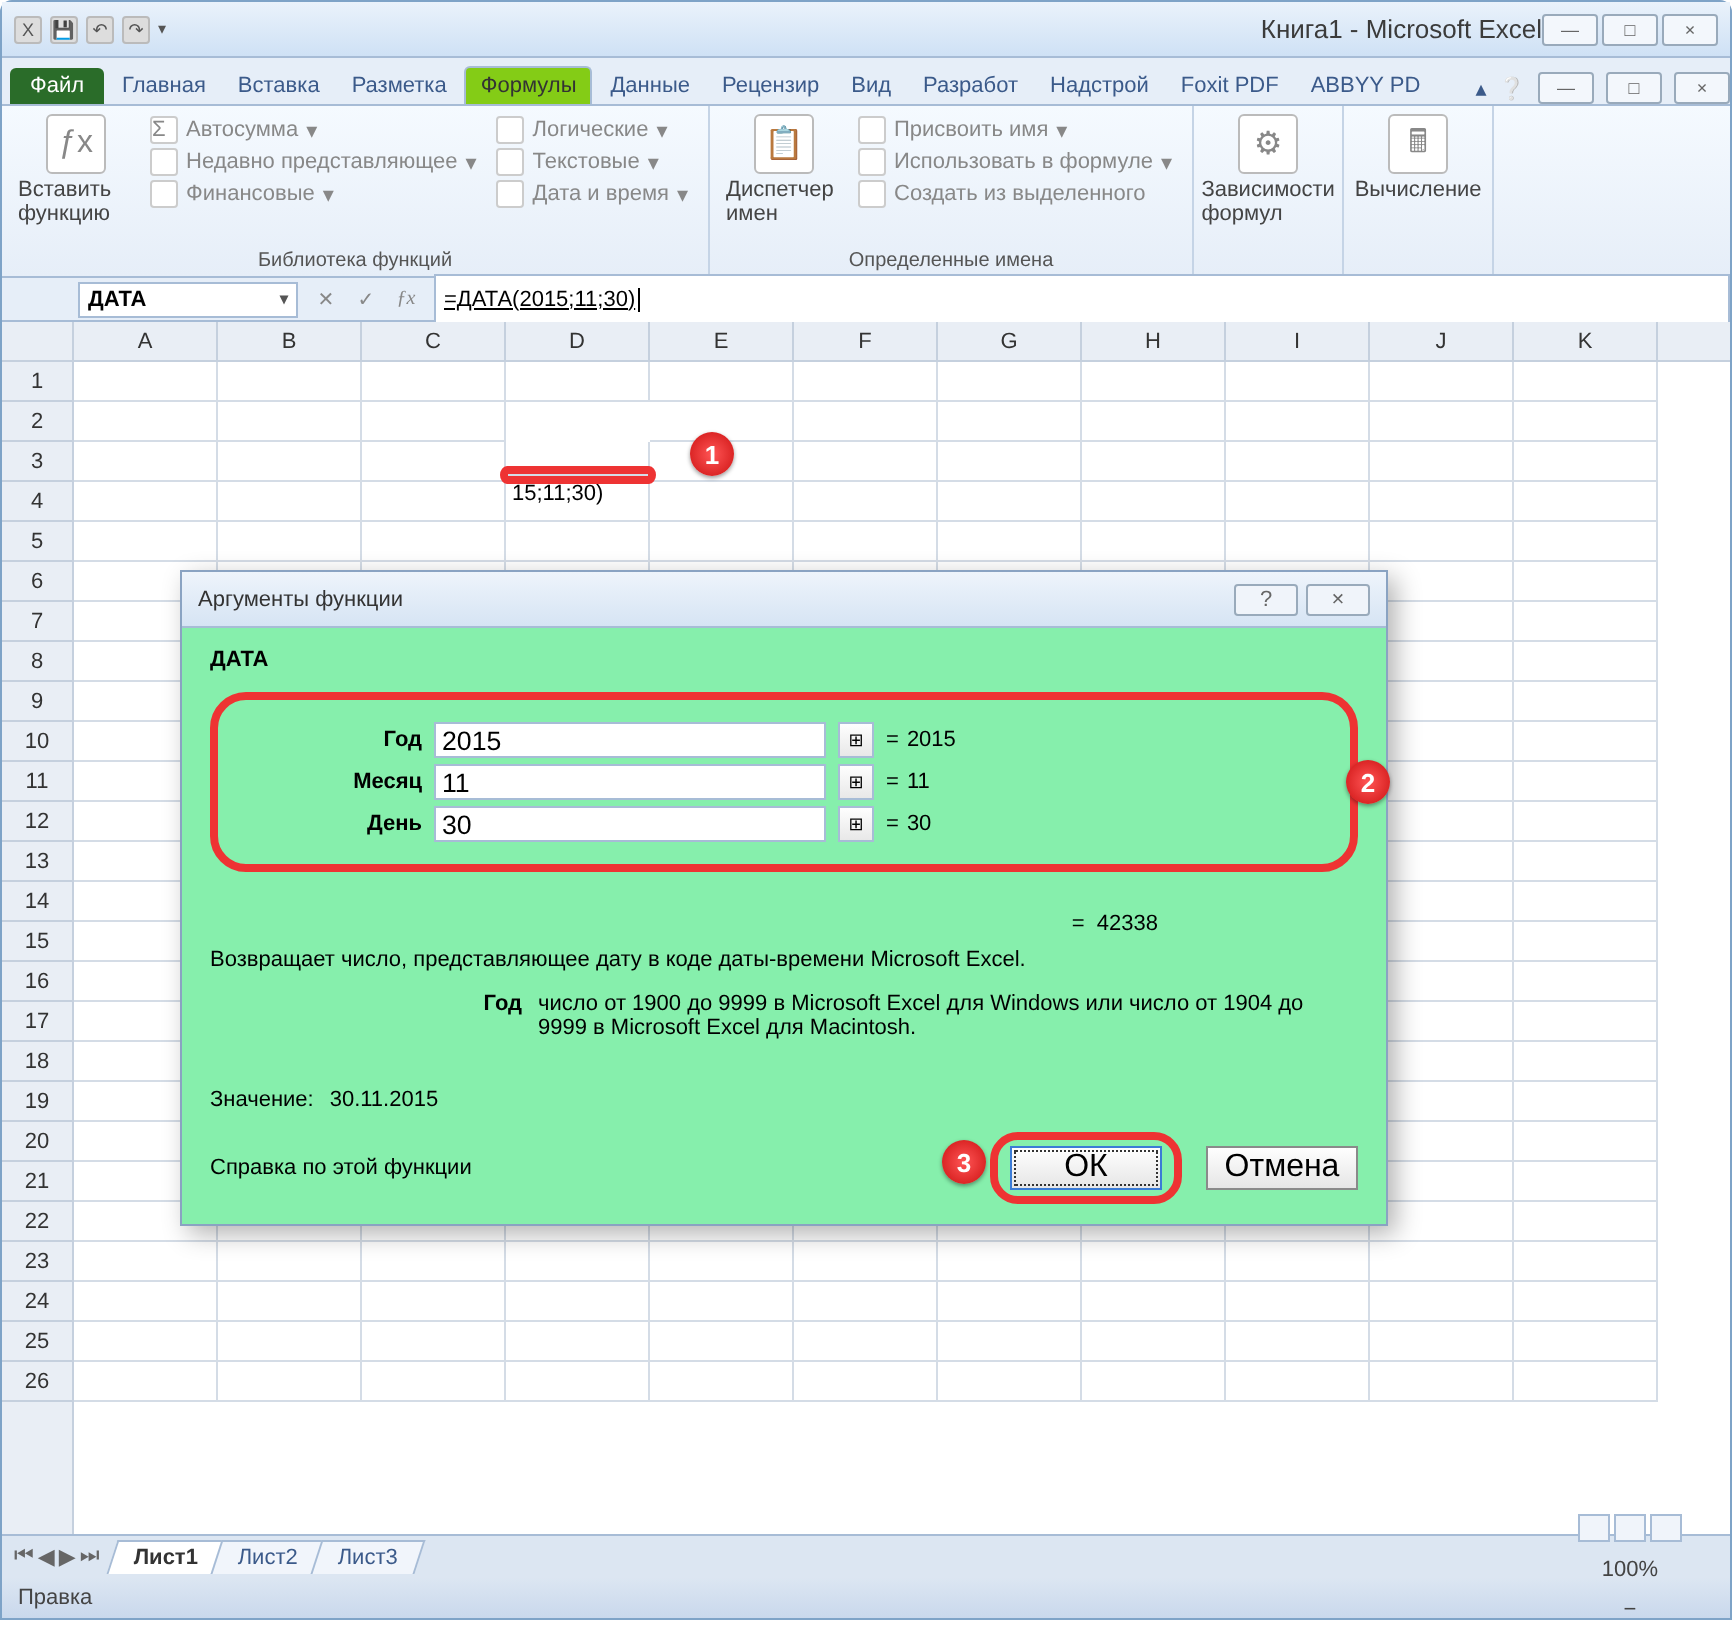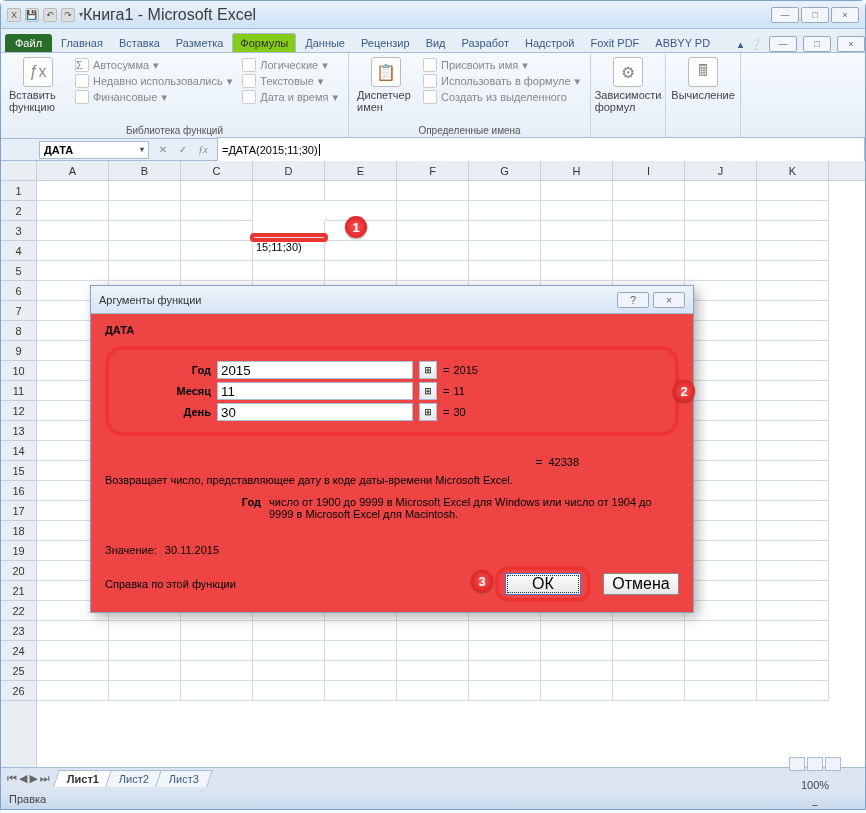--- a/index.html
+++ b/index.html
@@ -1,20 +1,20 @@
 <!DOCTYPE html>
 <html><head>
 <meta charset="utf-8">
 <style>
 * { box-sizing: border-box; margin: 0; padding: 0; font-family: "Segoe UI", Tahoma, sans-serif; }
 body { background: #fff; width: 866px; height: 813px; overflow: hidden; position: relative; }
 .window { width: 866px; border: 1px solid #7ea3c7; border-radius: 6px 6px 0 0; display: flex; flex-direction: column; height: 810px; }
 .titlebar { height: 28px; background: linear-gradient(#eaf2fb,#cfe1f5); display: flex; align-items: center; justify-content: space-between; padding: 0 6px; border-bottom: 1px solid #a7bcd6; }
 .titlebar .left-icons { display: flex; gap: 4px; align-items: center; font-size: 11px; color: #555; }
-.titlebar .title { font-size: 16px; color: #3b3b3b; flex: 1; text-align: left; }
+.titlebar .title { font-size: 13px; color: #3b3b3b; flex: 1; text-align: right; }
 .titlebar .win-ctrl { display: flex; gap: 2px; }
 .win-btn { width: 28px; height: 16px; border: 1px solid #9ab; border-radius: 2px; background: #f3f7fc; font-size: 9px; text-align: center; line-height: 14px; color: #666; }
 .qat-icon { width: 14px; height: 14px; background: #ddd; border: 1px solid #bbb; border-radius: 2px; display: inline-flex; justify-content: center; align-items: center; font-size: 9px; }
 .ribbon-tabs { height: 24px; background: #e6eef8; display: flex; align-items: flex-end; padding-left: 4px; gap: 2px; border-bottom: 1px solid #a7bcd6; font-size: 11px; }
 .ribbon-tab { padding: 3px 7px; color: #3b5a8a; cursor: default; margin-top: 40px; }
 .ribbon-tab.file { background: #2a6c29; color: #fff; border-radius: 3px 3px 0 0; padding: 3px 10px; }
 .ribbon-tab.active { background: #84cc16; border: 1px solid #a7bcd6; border-bottom: none; border-radius: 3px 3px 0 0; color: #333; }
 .ribbon-tabs .help { margin-left: auto; display: flex; gap: 6px; align-items: center; color: #3b5a8a; }
 .ribbon { height: 86px; background: linear-gradient(#f5faff,#e6eef8); border-bottom: 1px solid #a7bcd6; display: flex; font-size: 11px; }
 .ribbon .group { border-right: 1px solid #c5d4e6; padding: 4px 8px 2px; display: flex; flex-direction: column; justify-content: space-between; }
@@ -23,34 +23,34 @@
 .big-btn { display: flex; flex-direction: column; align-items: center; width: 58px; color: #444; }
 .big-btn .ico { width: 30px; height: 30px; border: 1px solid #bbb; background: #fff; border-radius: 3px; display: flex; align-items: center; justify-content: center; font-size: 16px; color: #888; margin-bottom: 2px; }
 .small-btn { display: flex; align-items: center; gap: 4px; color: #888; font-size: 11px; padding: 1px 2px; }
 .small-btn .ico { width: 14px; height: 14px; border: 1px solid #ccc; background: #fff; border-radius: 2px; }
 .namebox-row { height: 22px; display: flex; align-items: center; border-bottom: 1px solid #a7bcd6; background: #e6eef8; font-size: 11px; }
 .namebox { width: 110px; height: 18px; background: #fff; border: 1px solid #a7bcd6; margin-left: 38px; padding: 0 4px; font-weight: bold; display: flex; align-items: center; }
 .namebox .dd { margin-left: auto; font-size: 8px; color: #555; }
 .fx-btns { display: flex; gap: 4px; padding: 0 6px; }
 .fx-btn { width: 16px; height: 16px; display: flex; align-items: center; justify-content: center; color: #888; font-size: 10px; border: 1px solid transparent; }
 .fx-btn.fx { font-style: italic; font-family: serif; }
-.formula-bar { flex: 1; background: #fff; border: 1px solid #a7bcd6; height: 26px; padding: 0 4px; display: flex; align-items: center; }
+.formula-bar { flex: 1; background: #fff; border: 1px solid #a7bcd6; height: 26px; padding: 0 4px; display: flex; align-items: center; text-decoration: underline; }
 .sheet { flex: 1; display: flex; overflow: hidden; position: relative; }
 .rowhdr-col { width: 36px; background: #e9eef5; border-right: 1px solid #c5d0de; }
 .corner { height: 20px; border-bottom: 1px solid #c5d0de; }
 .rowhdr { height: 20px; border-bottom: 1px solid #c5d0de; text-align: center; font-size: 11px; color: #333; line-height: 20px; }
 .grid { flex: 1; position: relative; }
 .colhdrs { height: 20px; display: flex; background: #e9eef5; border-bottom: 1px solid #c5d0de; }
 .colhdr { width: 72px; border-right: 1px solid #c5d0de; text-align: center; font-size: 11px; color: #333; line-height: 20px; }
 .cells { position: relative; }
 .cellrow { display: flex; height: 20px; }
 .cell { width: 72px; border-right: 1px solid #d4dce6; border-bottom: 1px solid #d4dce6; font-size: 11px; padding: 0 3px; line-height: 20px; background: #fff; }
 .cell.active { outline: 4px solid #e33; outline-offset: -1px; border-radius: 8px; z-index: 2; position: relative; background: #fff; margin-top: 36px; }
 .badge { position: absolute; width: 22px; height: 22px; border-radius: 50%; background: radial-gradient(#f55,#c11); color: #fff; font-weight: bold; font-size: 13px; display: flex; align-items: center; justify-content: center; box-shadow: 0 1px 2px rgba(0,0,0,0.4); z-index: 40; }
-.dialog { position: absolute; left: 90px; top: 285px; width: 604px; background: #ef4444; border: 1px solid #8aa3c2; box-shadow: 4px 4px 12px rgba(0,0,0,0.3); z-index: 30; font-size: 11px; }
+.dialog { position: absolute; left: 90px; top: 285px; width: 604px; background: #86efac; border: 1px solid #8aa3c2; box-shadow: 4px 4px 12px rgba(0,0,0,0.3); z-index: 30; font-size: 11px; }
 .dlg-title { height: 28px; background: linear-gradient(#eef4fb,#d6e4f4); display: flex; align-items: center; padding: 0 8px; border-bottom: 1px solid #a7bcd6; }
 .dlg-title .txt { color: #333; }
 .dlg-title .btns { margin-left: auto; display: flex; gap: 4px; }
 .dlg-title .tbtn { width: 32px; height: 16px; border: 1px solid #9ab; background: #f0f4fa; border-radius: 2px; font-size: 11px; text-align: center; line-height: 14px; color: #666; }
 .dlg-body { padding: 10px 14px; }
 .fn-name { font-weight: bold; margin-bottom: 10px; }
 .args { border: 4px solid #e33; border-radius: 18px; padding: 8px 6px; margin-bottom: 20px; position: relative; }
 .arg-row { display: flex; align-items: center; gap: 6px; margin: 3px 0; }
 .arg-lbl { width: 96px; text-align: right; font-weight: bold; }
 .arg-inp { width: 196px; height: 18px; border: 1px solid #a7bcd6; background: #fff; padding: 0 3px; }
@@ -111,21 +111,21 @@
 
   <div class="ribbon">
     <div class="group">
       <div class="grp-row">
         <div class="big-btn">
           <div class="ico">ƒx</div>
           <span>Вставить функцию</span>
         </div>
         <div>
           <div class="small-btn"><span class="ico">Σ</span><span>Автосумма</span> ▾</div>
-          <div class="small-btn"><span class="ico"></span><span>Недавно использовались</span> ▾</div>
+          <div class="small-btn"><span class="ico"></span><span>Недавно представляющее</span> ▾</div>
           <div class="small-btn"><span class="ico"></span><span>Финансовые</span> ▾</div>
         </div>
         <div>
           <div class="small-btn"><span class="ico"></span><span>Логические</span> ▾</div>
           <div class="small-btn"><span class="ico"></span><span>Текстовые</span> ▾</div>
           <div class="small-btn"><span class="ico"></span><span>Дата и время</span> ▾</div>
         </div>
       </div>
       <div class="group-title">Библиотека функций</div>
     </div>

